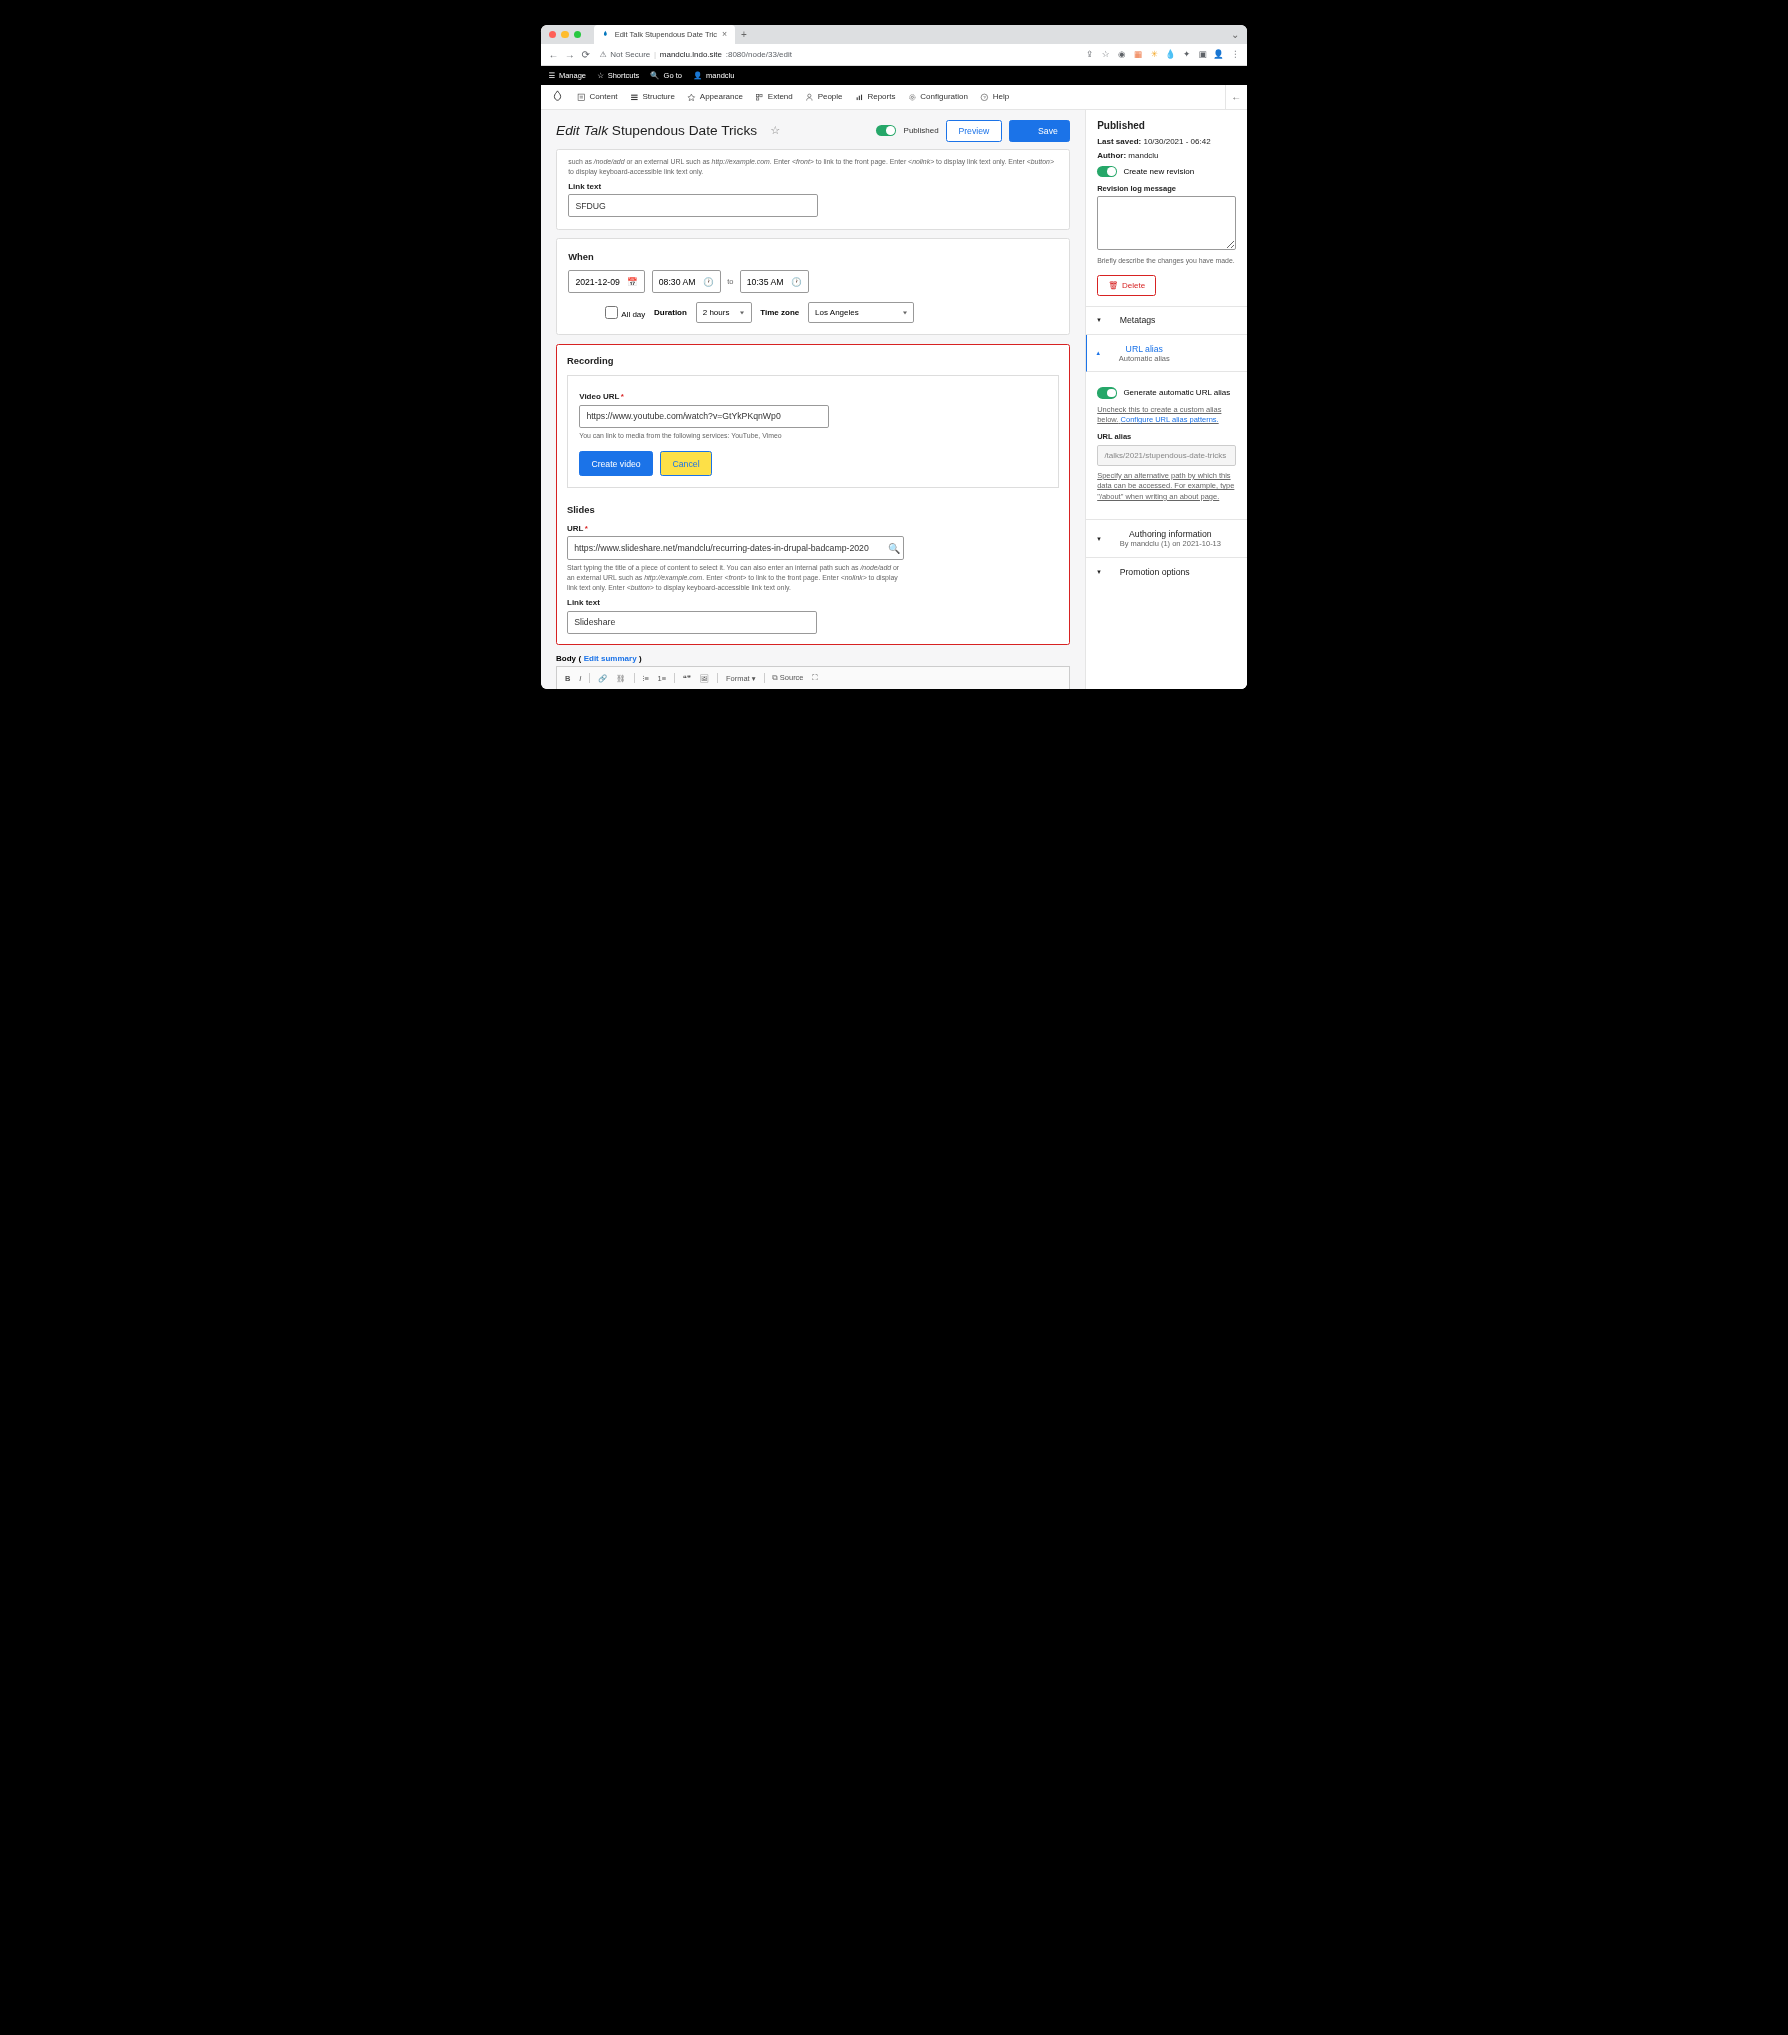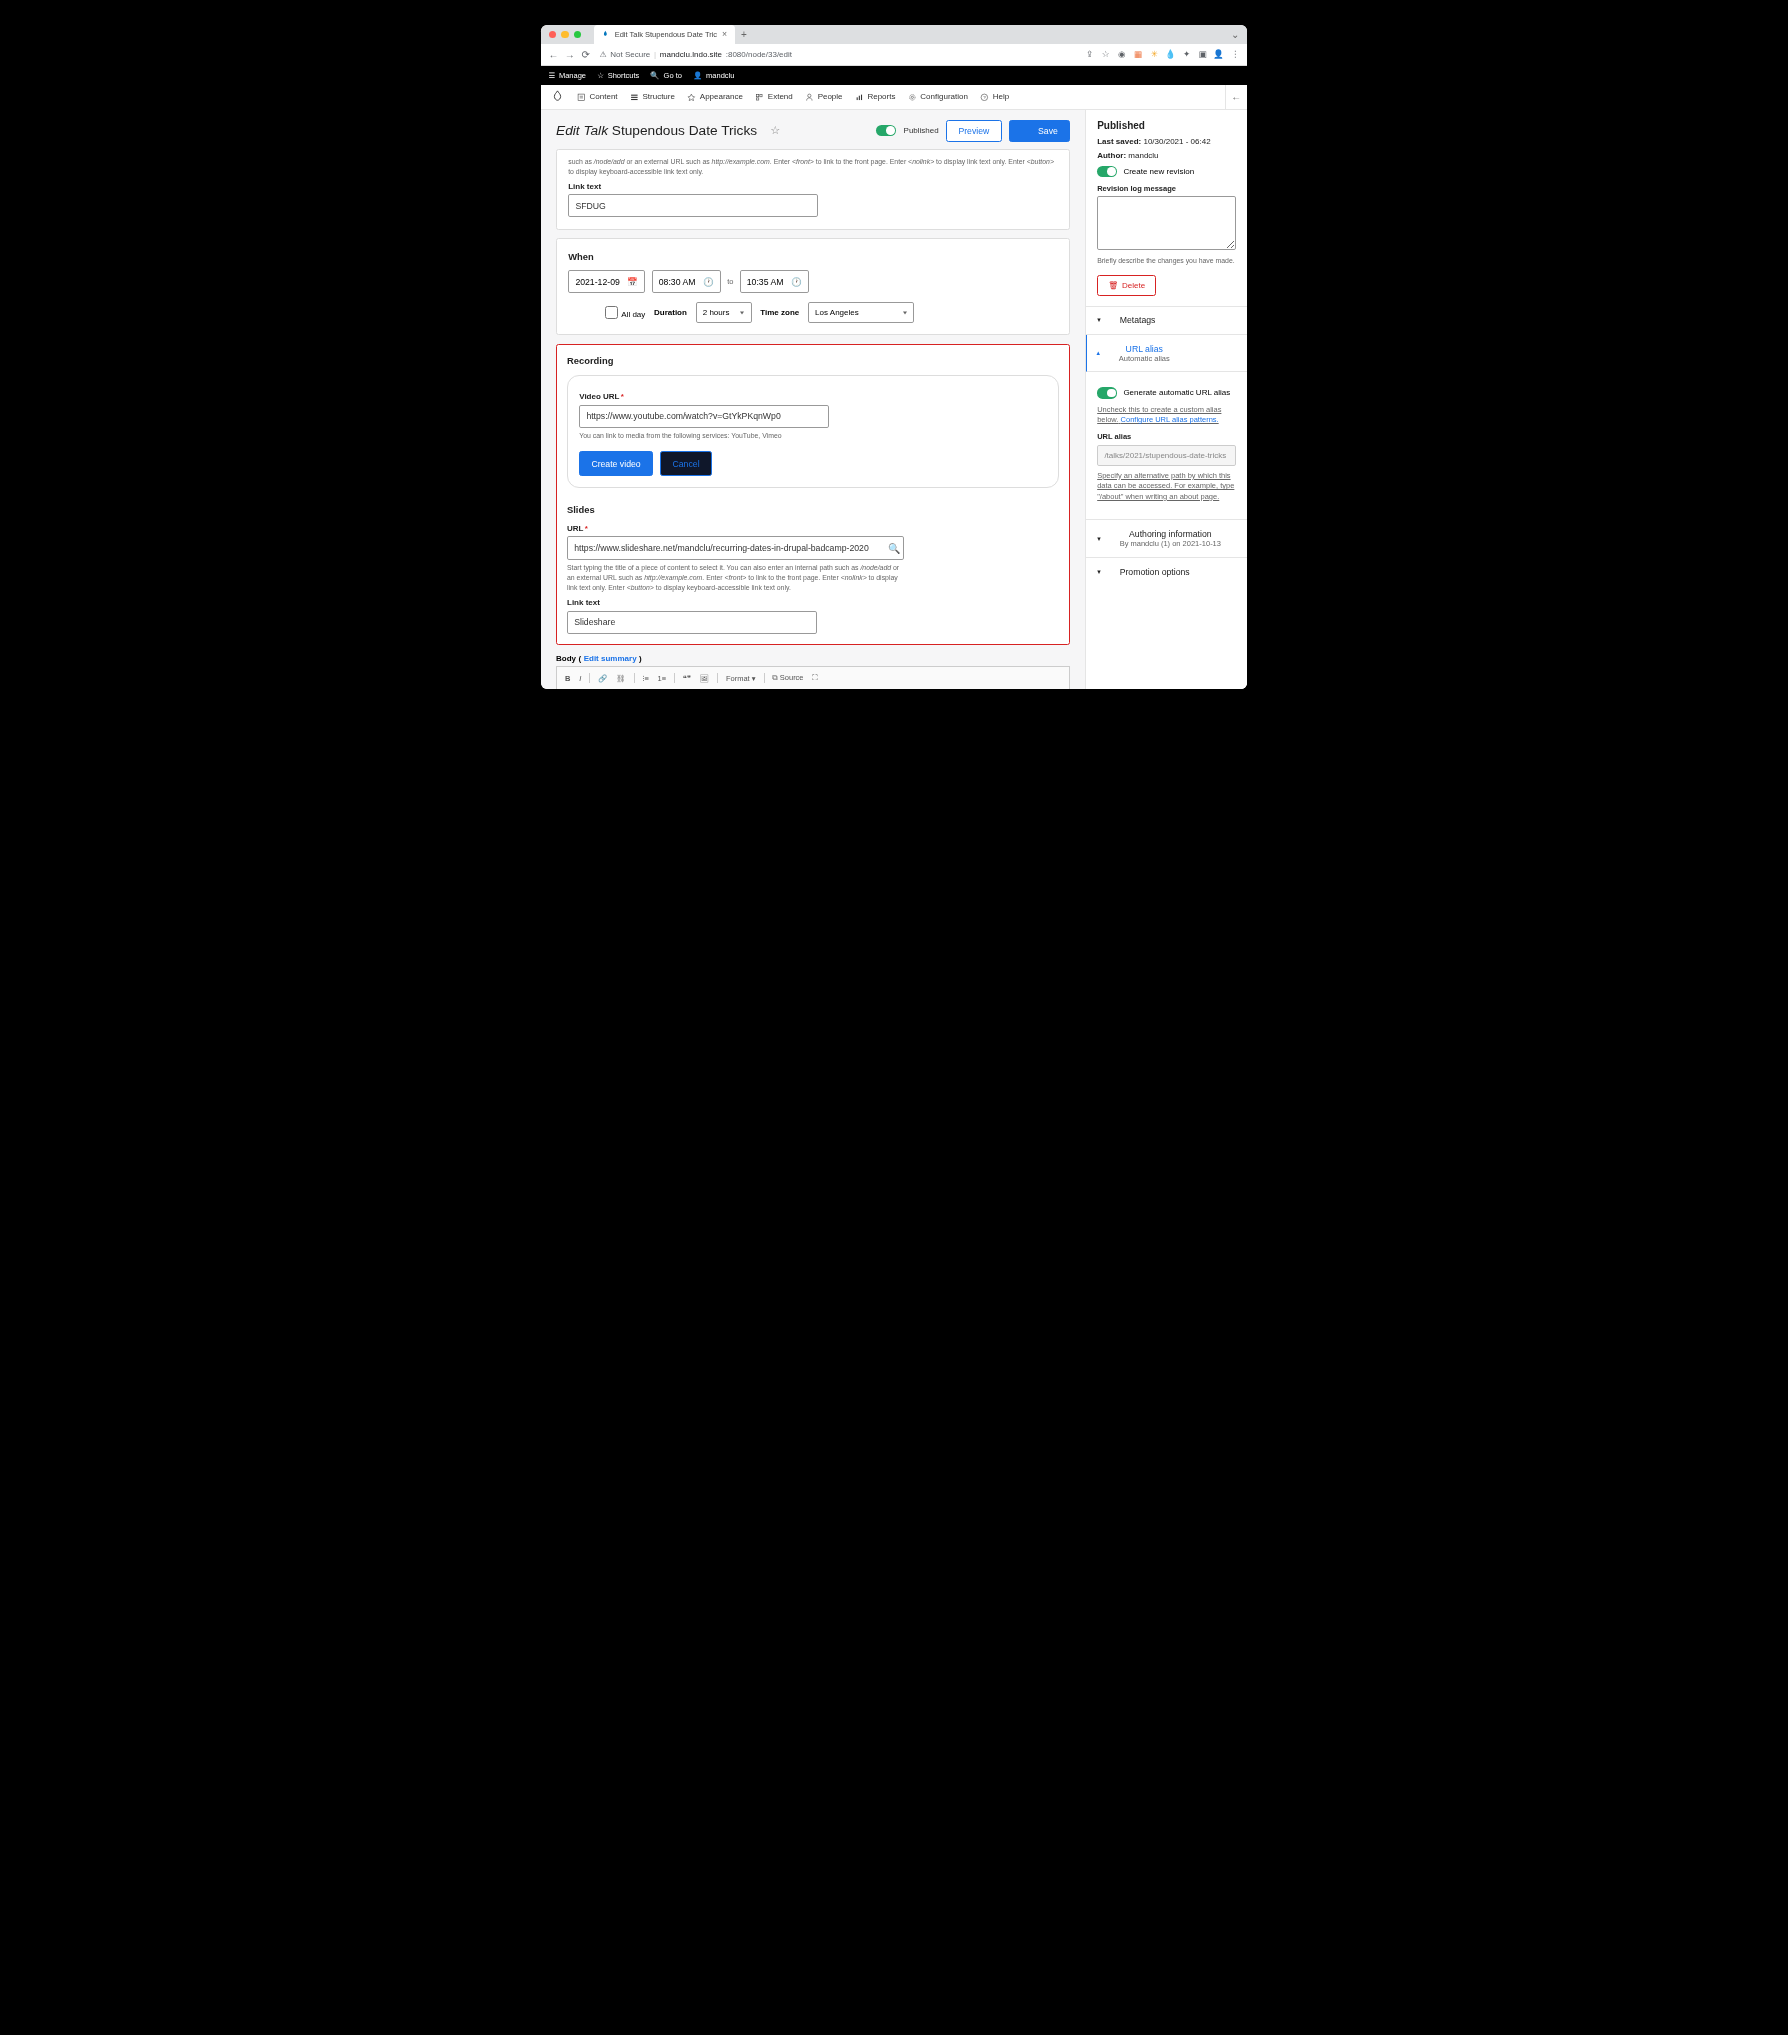--- a/index.html
+++ b/index.html
@@ -36,40 +36,40 @@
 .page-title .i { font-style: italic; font-weight:500;}
 .page-title .star { color: #888; cursor:pointer; font-size:11.2px;}
 .head-actions { display: flex; align-items: center; gap: 7.5px; }
 .toggle-sm { width: 20px; height: 11.2px; background: #26a769; border-radius: 5.6px; position: relative; cursor:pointer;}
 .toggle-sm::after { content: ''; width: 8.7px; height: 8.7px; background: #fff; border-radius: 50%; position: absolute; top: 1.2px; right: 1.2px; }
 .pub-label { font-size: 8px; color: #333; }
 .btn { padding: 5px 11.2px; border-radius: 2.5px; font-size: 8.7px; font-weight: 500; cursor: pointer; border: 0.6px solid; }
 .btn.preview { background: #fff; color: #1b73e8; border-color: #1b73e8; }
 .btn.save { background: #1b73e8; color: #fff; border-color: #1b73e8; padding-left: 28px; }
 .btn.action { background: #1b73e8; color: #fff; border-color: #1b73e8; padding: 6.2px 11.2px; }
-.btn.cancel { background: #0f172a; color: #1b73e8; border-color: #1b73e8; padding: 6.2px 11.2px; }
+.btn.cancel { background: #fde047; color: #1b73e8; border-color: #1b73e8; padding: 6.2px 11.2px; }
 .card { background: #fff; border: 0.6px solid #ddd; border-radius: 2.5px; padding: 11.2px; margin-bottom: 8.7px; }
 .card.nopad-top { padding-top: 6.2px; }
 .help-txt { font-size: 6.9px; color: #666; line-height: 1.45; }
 .help-txt em { font-style: italic; }
 .field-label { font-size: 8px; font-weight: 600; color: #222; margin: 5px 0 3.7px; display:block;}
 .req::after { content: '*'; color: #d72222; margin-left:1.2px;}
 .input { width: 100%; border: 0.6px solid #999; border-radius: 1.9px; padding: 5.6px 6.2px; font-size: 8.7px; color: #333; }
 .input.med { width: 250px; }
 .card-title { font-size: 9.4px; font-weight: 600; color: #222; margin-bottom: 8.7px; }
 .when-row { display: flex; gap: 6.2px; align-items: center; margin-bottom: 8.7px; }
 .date-in { border: 0.6px solid #999; border-radius: 1.9px; padding: 5.6px 6.2px; font-size: 8.7px; display:flex; align-items:center; gap:7.5px;}
 .to { font-size: 7.5px; color: #666; }
 .when-row2 { display: flex; gap: 8.7px; align-items: center; padding-left: 37px;}
 .chk { display: flex; align-items: flex-end; gap: 3.1px; font-size: 8px; }
 .lbl13 { font-size: 8px; font-weight: 600; }
 .select { border: 0.6px solid #999; border-radius: 1.9px; padding: 5px 18.7px 5px 6.2px; font-size: 8px; position: relative; min-width:56px; cursor:pointer;}
 .select::after { content: ''; position: absolute; right: 6.2px; top: 50%; width: 0; height: 0; border-left: 2.5px solid transparent; border-right: 2.5px solid transparent; border-top: 3.1px solid #666; transform: translateY(-50%); }
 .highlight { border: 1.2px solid #d72222 !important; padding:10px !important;}
-.inner-card { border: 0.6px solid #ddd; border-radius: 12px; padding: 11.2px; margin-top:2.5px;}
+.inner-card { border: 0.6px solid #ddd; border-radius: 0; padding: 11.2px; margin-top:2.5px;}
 .btn-row { display: flex; gap: 7.5px; margin-top: 10px; }
 .url-input-wrap { position: relative; }
 .url-input-wrap .search-ic { position: absolute; right: 6.2px; top: 50%; transform: translateY(-50%); color: #666; }
 .body-head { display:flex; align-items:center; gap:2.5px; font-size:8px; font-weight:600; margin: 6.2px 0 3.7px;}
 .body-head a { color:#1b73e8; text-decoration:none; cursor:pointer;}
 .editor-tb { background:#fafafa; border:0.6px solid #ccc; border-bottom:none; padding:3.7px 5px; display:flex; align-items:center; gap:2.5px; font-size:7.5px; color:#555;}
 .editor-tb .tbtn { padding:1.9px 3.1px; cursor:pointer; color:#555;}
 .editor-tb .sep { width:0.6px; height:10px; background:#ccc; margin:0 2.5px;}
 .sidebar { width: 162px; background:#fff; border-left:0.6px solid #e5e5e5; }
 .side-sec { padding: 10px 11.2px; border-bottom: 0.6px solid #e5e5e5; }

